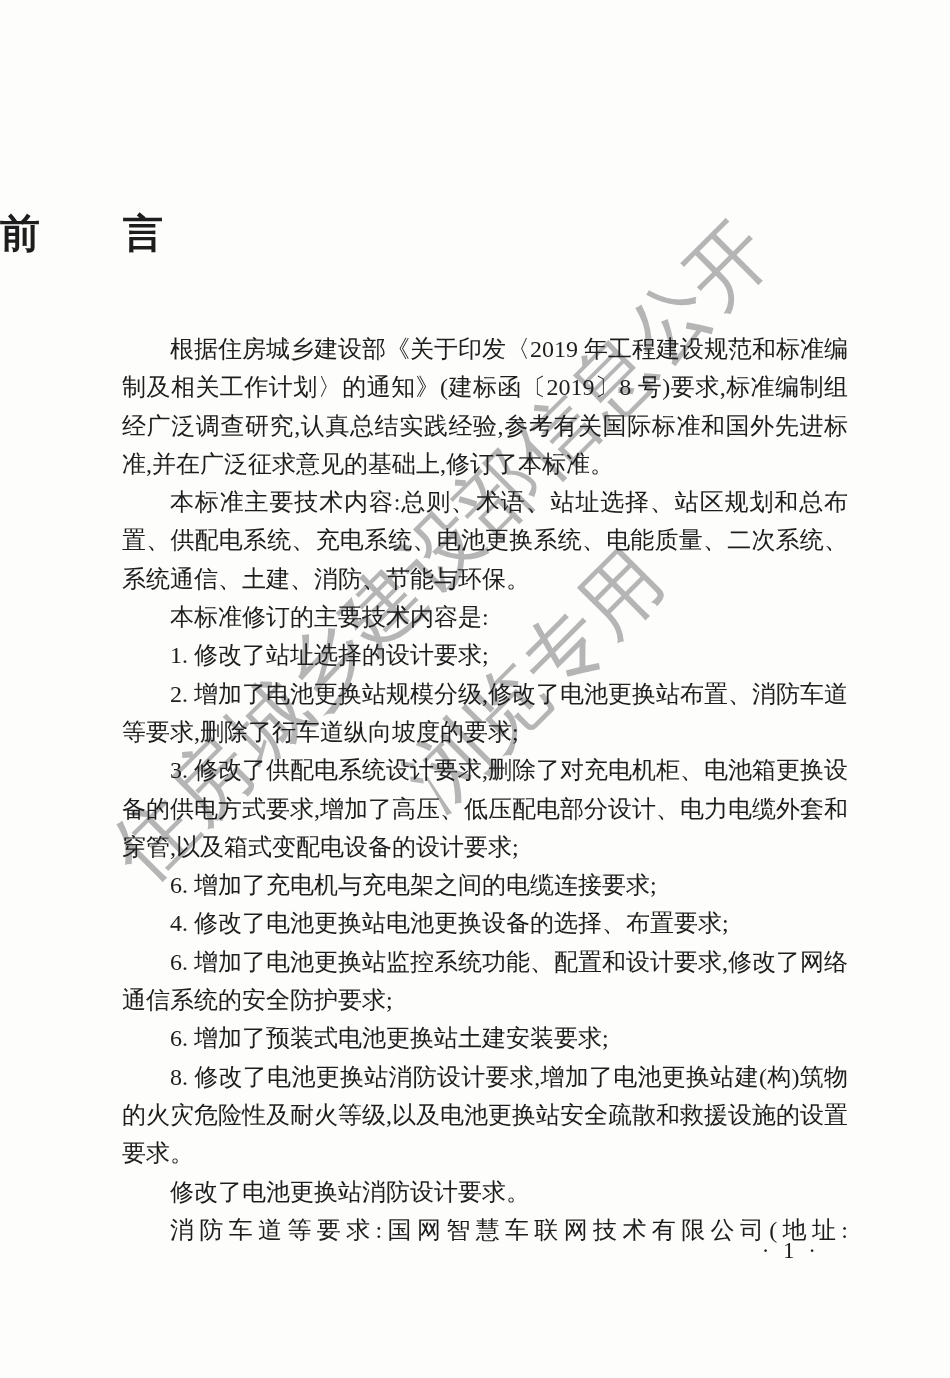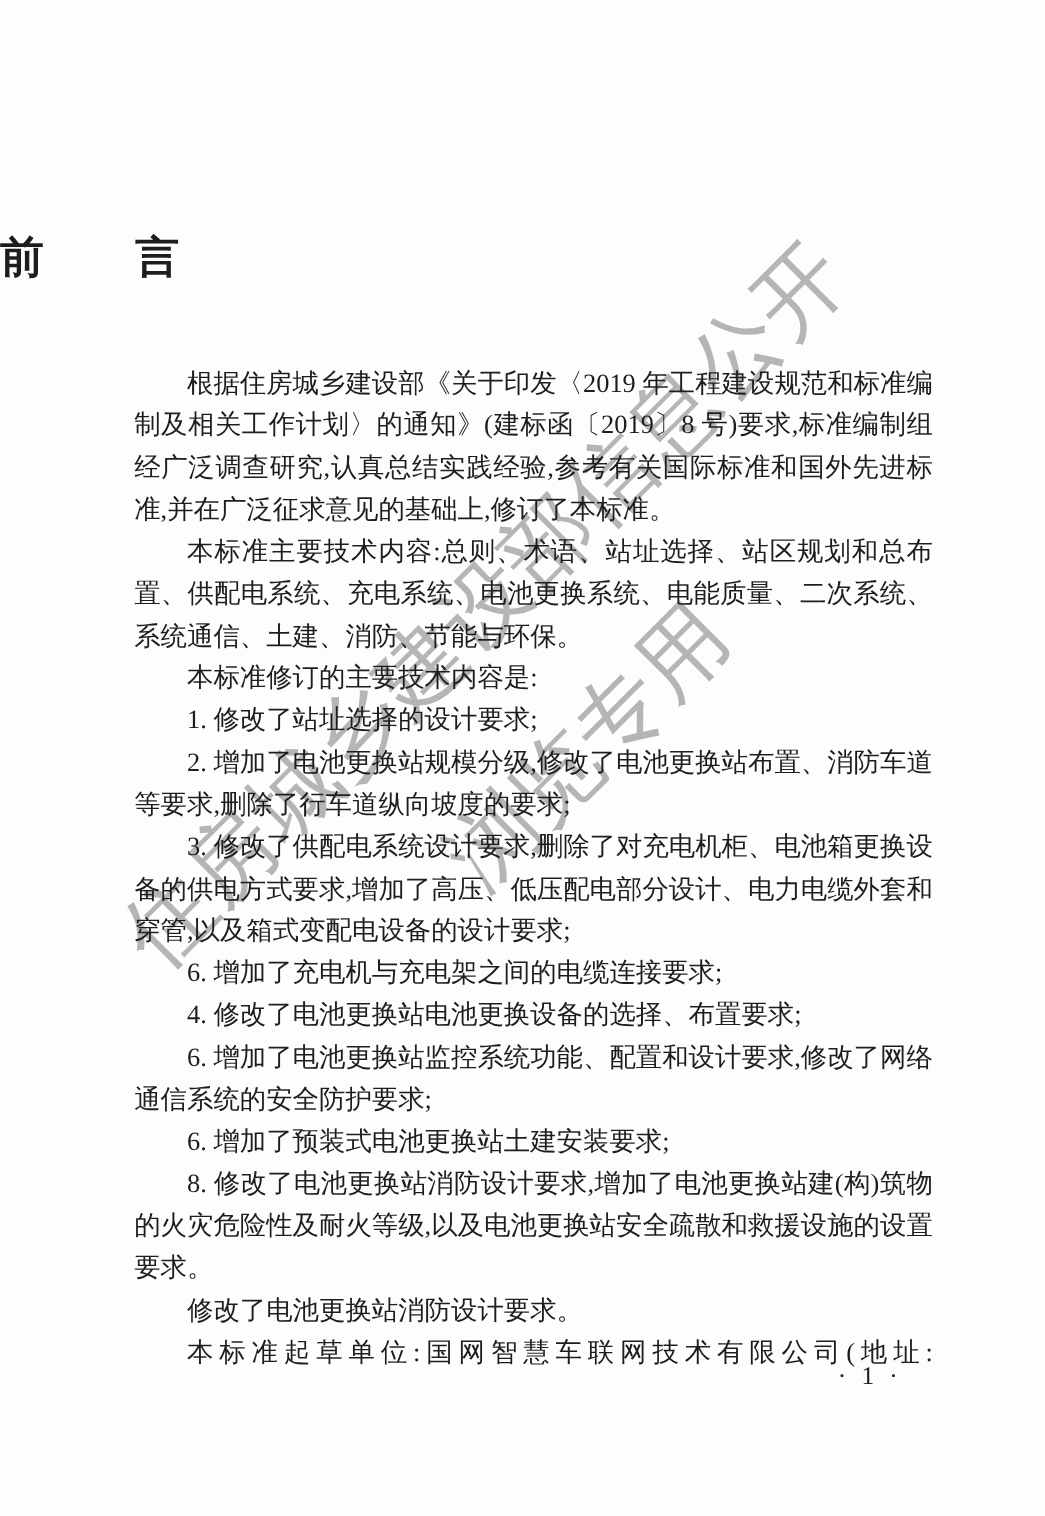--- a/index.html
+++ b/index.html
@@ -92,18 +92,18 @@
     <p>本标准修订的主要技术内容是:</p>
     <p>1. 修改了站址选择的设计要求;</p>
     <p>2. 增加了电池更换站规模分级,修改了电池更换站布置、消防车道等要求,删除了行车道纵向坡度的要求;</p>
     <p>3. 修改了供配电系统设计要求,删除了对充电机柜、电池箱更换设备的供电方式要求,增加了高压、低压配电部分设计、电力电缆外套和穿管,以及箱式变配电设备的设计要求;</p>
     <p>6. 增加了充电机与充电架之间的电缆连接要求;</p>
     <p>4. 修改了电池更换站电池更换设备的选择、布置要求;</p>
     <p>6. 增加了电池更换站监控系统功能、配置和设计要求,修改了网络通信系统的安全防护要求;</p>
     <p>6. 增加了预装式电池更换站土建安装要求;</p>
     <p>8. 修改了电池更换站消防设计要求,增加了电池更换站建(构)筑物的火灾危险性及耐火等级,以及电池更换站安全疏散和救援设施的设置要求。</p>
     <p>修改了电池更换站消防设计要求。</p>
-    <p class="justify-last">本标准起草单位:国网智慧车联网技术有限公司(地址:</p>
+    <p class="justify-last">消防车道等要求:国网智慧车联网技术有限公司(地址:</p>
   </div>
 
   <div class="page-number">· 1 ·</div>
 
 </div>
 
 </body></html>

